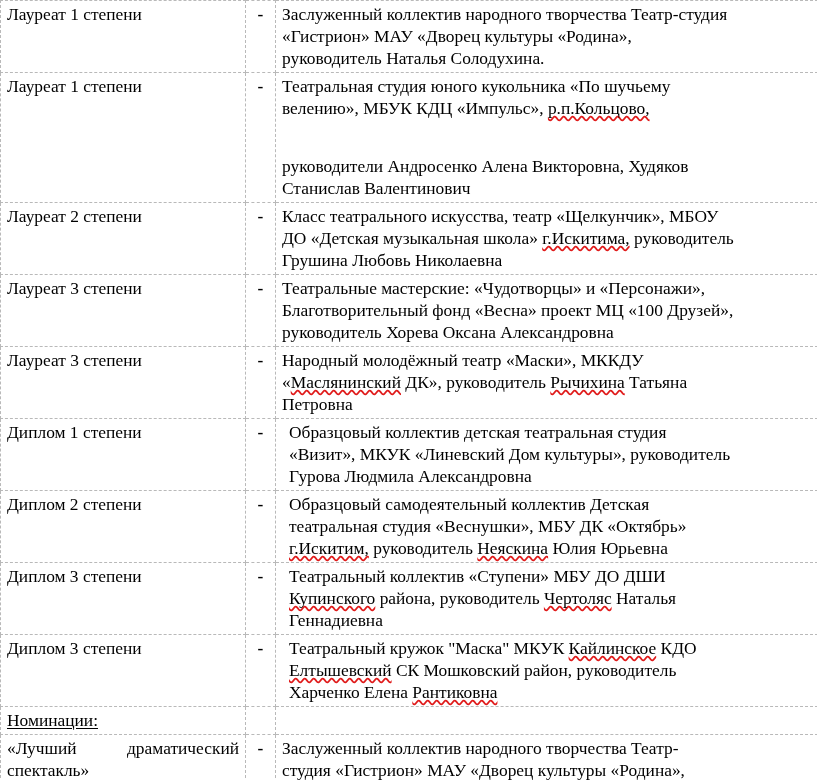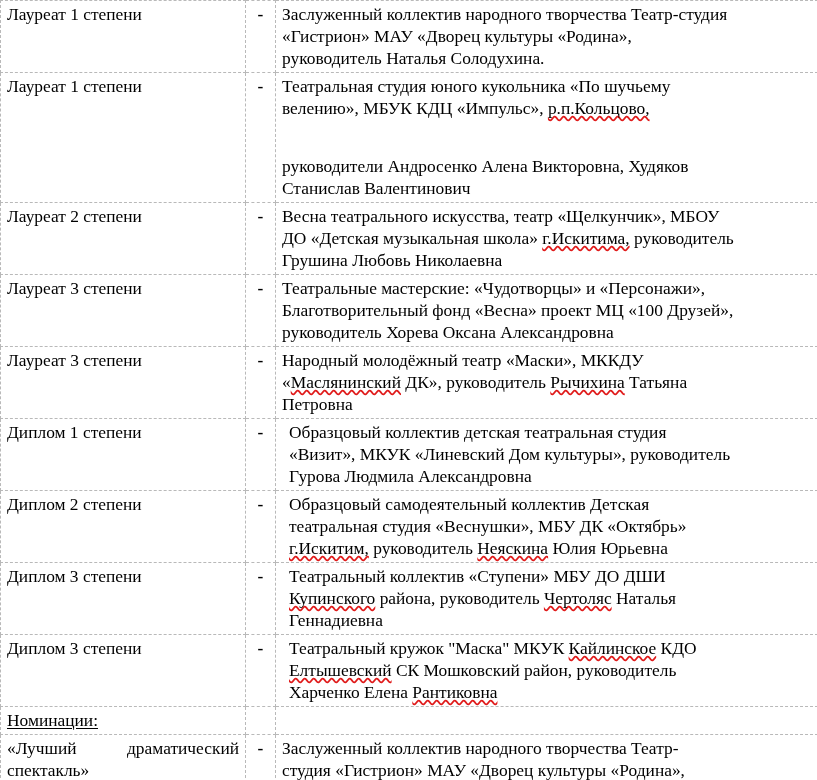--- a/index.html
+++ b/index.html
@@ -147,21 +147,21 @@
           <span style="display: block; white-space: pre;">велению», МБУК КДЦ «Импульс», <span class="sp">р.п.Кольцово,</span></span>
           <span style="display: block; white-space: pre; margin-top: 36px;">руководители Андросенко Алена Викторовна, Худяков</span>
           <span style="display: block; white-space: pre;">Станислав Валентинович</span>
         </td>
       </tr>
 
       <tr>
         <td class="lvl">Лауреат 2 степени</td>
         <td class="dash">-</td>
         <td class="desc">
-          <span style="display: block; white-space: pre;">Весна театрального искусства, театр «Щелкунчик», МБОУ</span>
+          <span style="display: block; white-space: pre;">Класс театрального искусства, театр «Щелкунчик», МБОУ</span>
           <span style="display: block; white-space: pre;">ДО «Детская музыкальная школа» <span class="sp">г.Искитима,</span> руководитель</span>
           <span style="display: block; white-space: pre;">Грушина Любовь Николаевна</span>
         </td>
       </tr>
 
       <tr>
         <td class="lvl">Лауреат 3 степени</td>
         <td class="dash">-</td>
         <td class="desc">
           <span style="display: block; white-space: pre;">Театральные мастерские: «Чудотворцы» и «Персонажи»,</span>

